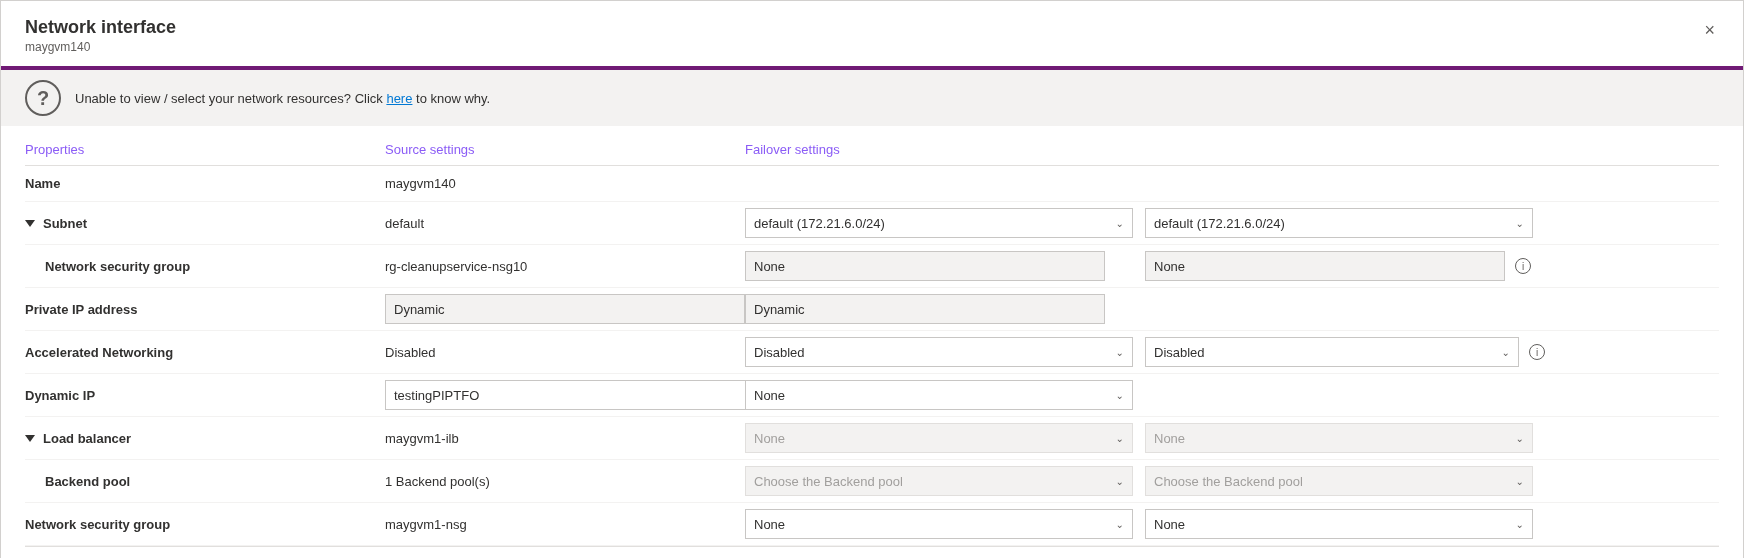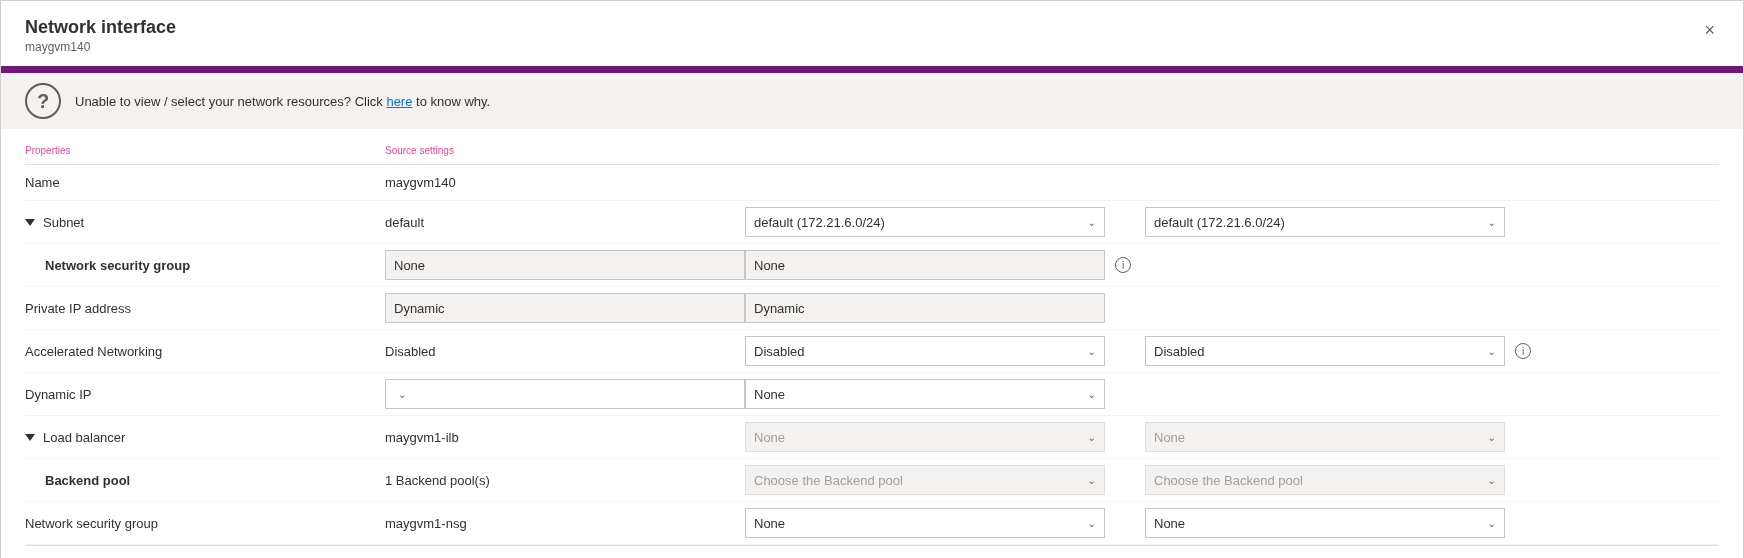--- a/index.html
+++ b/index.html
@@ -1,46 +1,46 @@
 <!DOCTYPE html>
 <html><head>
   <meta charset="utf-8">
   <style>
     * { box-sizing: border-box; margin: 0; padding: 0; }
     body { font-family: 'Segoe UI', Arial, sans-serif; font-size: 13px; color: #323130; background: #fff; width: 1744px; min-height: 558px; overflow: hidden; }
 
     .dialog { width: 1744px; min-height: 558px; background: #fff; border: 1px solid #d2d0ce; position: relative; }
 
-    .dialog-header { display: flex; justify-content: space-between; align-items: flex-start; padding: 16px 24px 12px 24px; border-bottom: 7px solid #701a75; }
+    .dialog-header { display: flex; justify-content: space-between; align-items: flex-start; padding: 16px 24px 12px 24px; border-bottom: 4px solid #701a75; }
     .dialog-title-block {}
     .dialog-title { font-size: 18px; font-weight: 600; color: #323130; }
     .dialog-subtitle { font-size: 12px; color: #605e5c; margin-top: 2px; }
     .close-btn { background: none; border: none; cursor: pointer; font-size: 18px; color: #605e5c; padding: 4px; line-height: 1; }
 
     .info-banner { background: #f3f2f1; display: flex; align-items: center; padding: 10px 24px; gap: 14px; margin: 0; }
     .info-icon { width: 36px; height: 36px; border: 2px solid #605e5c; border-radius: 50%; display: flex; align-items: center; justify-content: center; font-size: 20px; font-weight: 700; color: #605e5c; flex-shrink: 0; }
     .info-text { font-size: 13px; color: #323130; }
     .info-link { color: #0078d4; text-decoration: underline; cursor: pointer; }
 
     .table-section { padding: 16px 24px 0 24px; }
 
     .table-header-row { display: grid; grid-template-columns: 360px 360px 400px 400px; padding: 0 0 8px 0; border-bottom: 1px solid #e1dfdd; }
-    .col-header { font-size: 10px; color: #ec4899; font-weight: 400; }
+    .col-header { font-size: 13px; color: #8b5cf6; font-weight: 400; }
 
     .table-body {}
     .table-row { display: grid; grid-template-columns: 360px 360px 400px 400px; padding: 6px 0; border-bottom: 1px solid #f3f2f1; align-items: center; min-height: 36px; }
-    .table-row.bold-row .prop-cell { font-weight: 400; }
+    .table-row.bold-row .prop-cell { font-weight: 700; }
     .table-row.sub-row .prop-cell { padding-left: 20px; font-weight: 700; }
 
     .prop-cell { font-size: 13px; color: #323130; display: flex; align-items: center; gap: 4px; }
     .source-cell { font-size: 13px; color: #323130; }
     .test-cell { font-size: 13px; color: #323130; }
     .failover-cell { font-size: 13px; color: #323130; display: flex; align-items: center; gap: 4px; }
 
-    .dropdown { display: flex; align-items: center; border: 1px solid #c8c6c4; background: #fff; height: 30px; padding: 0 8px; width: 360px; cursor: pointer; justify-content: space-between; }
+    .dropdown { display: flex; align-items: center; border: 1px solid #c8c6c4; background: #fff; height: 30px; padding: 0 8px; width: 388px; cursor: pointer; justify-content: space-between; }
     .dropdown.disabled-look { background: #f3f2f1; color: #a19f9d; border-color: #e1dfdd; cursor: default; }
     .dropdown-text { font-size: 13px; overflow: hidden; text-overflow: ellipsis; white-space: nowrap; flex: 1; }
     .dropdown-arrow { font-size: 10px; color: #605e5c; flex-shrink: 0; margin-left: 4px; }
 
     .text-input { border: 1px solid #c8c6c4; background: #f3f2f1; height: 30px; padding: 0 8px; width: 360px; font-size: 13px; color: #323130; display: flex; align-items: center; }
     .triangle-down { display: inline-block; width: 0; height: 0; border-left: 5px solid transparent; border-right: 5px solid transparent; border-top: 7px solid #323130; margin-right: 4px; }
 
     .info-circle { display: inline-flex; align-items: center; justify-content: center; width: 16px; height: 16px; border: 1px solid #605e5c; border-radius: 50%; font-size: 10px; color: #605e5c; margin-left: 6px; cursor: pointer; flex-shrink: 0; }
 
     .footer { padding: 16px 24px; margin-top: 8px; }
@@ -65,20 +65,21 @@
     <div class="info-text">
       <span>Unable to view / select your network resources? Click </span><a class="info-link">here</a><span> to know why.</span>
     </div>
   </div>
 
   <div class="table-section">
 
     <div class="table-header-row">
       <div class="col-header">Properties</div>
       <div class="col-header">Source settings</div>
+      <div class="col-header">Failover settings</div>
     </div>
 
     <div class="table-body" id="table-body">
     <div class="table-row bold-row">
       <div class="prop-cell">
             <span>Name</span>
           </div>
       <div class="source-cell"><span>maygvm140</span></div>
       <div class="test-cell"><span></span></div>
       <div class="failover-cell">
@@ -101,20 +102,21 @@
             <div class="dropdown">
               <span class="dropdown-text">default (172.21.6.0/24)</span>
               <span class="dropdown-arrow">⌄</span>
             </div>
           </div>
     </div>
         <div class="table-row sub-row">
       <div class="prop-cell">
             <span>Network security group</span>
           </div>
+      <div class="source-cell"><span>rg-cleanupservice-nsg10</span></div>
       <div class="test-cell">
             <div class="text-input">
               <span>None</span>
             </div>
           </div>
       <div class="failover-cell">
             <div class="text-input">
               <span>None</span>
             </div>
             <span class="info-circle">i</span>
@@ -153,20 +155,21 @@
             </div>
             <span class="info-circle">i</span>
           </div>
     </div>
         <div class="table-row bold-row">
       <div class="prop-cell">
             <span>Dynamic IP</span>
           </div>
       <div class="test-cell">
             <div class="dropdown">
+              <span class="dropdown-text">testingPIPTFO</span>
               <span class="dropdown-arrow">⌄</span>
             </div>
           </div>
       <div class="failover-cell">
             <div class="dropdown">
               <span class="dropdown-text">None</span>
               <span class="dropdown-arrow">⌄</span>
             </div>
           </div>
     </div>

